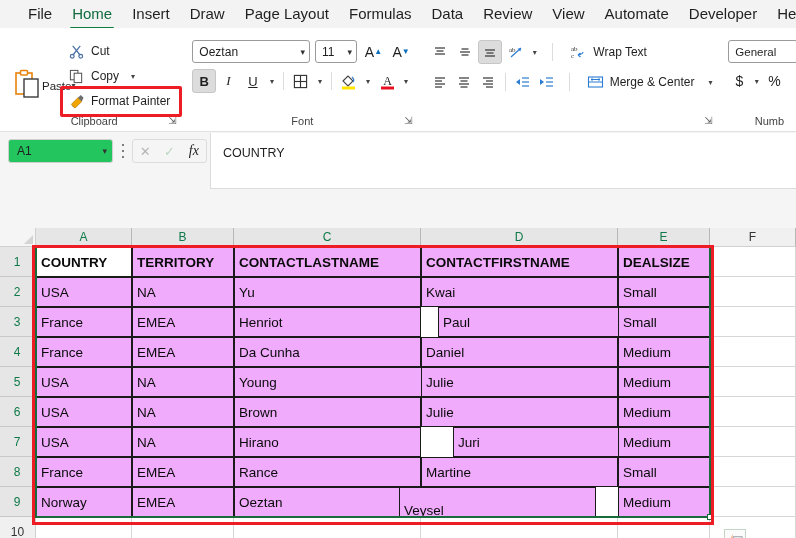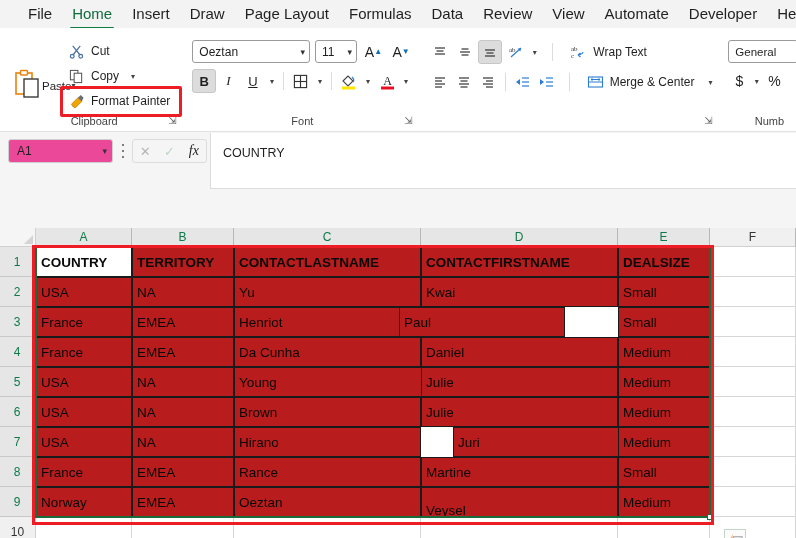--- a/index.html
+++ b/index.html
@@ -104,21 +104,21 @@
     border-radius:3px; display:flex; align-items:center; padding:0 4px 0 6px;
     font-size: 11.5px; color:#1f1f1f;
   }
   .num-row { display:flex; align-items:center; padding-top:6px; }
   .nbtn { width:22px; height:23px; display:flex; align-items:center; justify-content:center; font-size:14px; color:#1f1f1f; }
 
   
   .fbar { position: absolute; top: 133px; left: 0; width: 796px; height: 36px; background: #f5f5f5; }
   .namebox {
     position:absolute; left:8px; top:6px; width:105px; height:24px;
-    background:#ec4899; border:1px solid #cfcfcf; border-radius:3px;
+    background:#22c55e; border:1px solid #cfcfcf; border-radius:3px;
     display:flex; align-items:center; padding:0 5px 0 8px; font-size:12px; color:#1f1f1f;
   }
   .namebox .nv { flex:1; }
   .namebox .nd { font-size:9px; color:#333; }
   .kebab { position:absolute; left:119px; top:11px; width:8px; height:14px; display:flex;
            flex-direction:column; align-items:center; justify-content:space-between; }
   .kebab i { width:2px; height:2px; background:#555; border-radius:50%; display:block; }
   .fx-group {
     position:absolute; left:132px; top:6px; width:75px; height:24px;
     background:#f5f5f5; border:1px solid #dcdcdc; border-radius:3px;
@@ -147,21 +147,21 @@
   .ch.unsel { background:#f0f0f0; color:#333; border-bottom:1px solid #d0d0d0; }
   .rowhead { position:absolute; left:0; top:19px; width:36px; }
   .rh {
     position:absolute; left:0; width:36px; background:#e6e6e6;
     border-bottom:1px solid #c8c8c8; border-right:2px solid #107c41;
     font-size:12px; color:#0e7a49; display:flex; align-items:center; justify-content:center;
   }
   .rh.unsel { background:#f0f0f0; color:#333; border-right:1px solid #d0d0d0; }
   .cells { position:absolute; left:36px; top:19px; }
   .cell {
-    position:absolute; background:#b91c1c;
+    position:absolute; background:#f0abfc;
     border-right:1px solid #1a1a1a; border-bottom:1px solid #1a1a1a;
     border-top:1px solid #1a1a1a; border-left:1px solid #1a1a1a;
     font-size:13.5px; color:#0a0a0a; display:flex; align-items:center;
     padding-left:4px; white-space:nowrap; overflow:hidden;
   }
   .cell.hdr { font-weight:bold; }
   .cell.active { background:#ffffff; }
   .emptycell {
     position:absolute; background:#fff; border-right:1px solid #d6d6d6; border-bottom:1px solid #d6d6d6;
   }
@@ -523,21 +523,21 @@
         <div class="cell hdr" style="left: 385px; top: 0px; width: 197px; height: 30px;">CONTACTFIRSTNAME</div>
         <div class="cell hdr" style="left: 582px; top: 0px; width: 92px; height: 30px;">DEALSIZE</div>
         <div class="cell" style="left: 0px; top: 30px; width: 96px; height: 30px;">USA</div>
         <div class="cell" style="left: 96px; top: 30px; width: 102px; height: 30px;">NA</div>
         <div class="cell" style="left: 198px; top: 30px; width: 187px; height: 30px;">Yu</div>
         <div class="cell" style="left: 385px; top: 30px; width: 197px; height: 30px;">Kwai</div>
         <div class="cell" style="left: 582px; top: 30px; width: 92px; height: 30px;">Small</div>
         <div class="cell" style="left: 0px; top: 60px; width: 96px; height: 30px;">France</div>
         <div class="cell" style="left: 96px; top: 60px; width: 102px; height: 30px;">EMEA</div>
         <div class="cell" style="left: 198px; top: 60px; width: 187px; height: 30px;">Henriot</div>
-        <div class="cell" style="left: 363px; top: 60px; width: 166px; height: 30px;">Paul</div>
+        <div class="cell" style="left: 402px; top: 60px; width: 197px; height: 30px;">Paul</div>
         <div class="cell" style="left: 582px; top: 60px; width: 92px; height: 30px;">Small</div>
         <div class="cell" style="left: 0px; top: 90px; width: 96px; height: 30px;">France</div>
         <div class="cell" style="left: 96px; top: 90px; width: 102px; height: 30px;">EMEA</div>
         <div class="cell" style="left: 198px; top: 90px; width: 187px; height: 30px;">Da Cunha</div>
         <div class="cell" style="left: 385px; top: 90px; width: 197px; height: 30px;">Daniel</div>
         <div class="cell" style="left: 582px; top: 90px; width: 92px; height: 30px;">Medium</div>
         <div class="cell" style="left: 0px; top: 120px; width: 96px; height: 30px;">USA</div>
         <div class="cell" style="left: 96px; top: 120px; width: 102px; height: 30px;">NA</div>
         <div class="cell" style="left: 198px; top: 120px; width: 197px; height: 30px;">Young</div>
         <div class="cell" style="left: 385px; top: 120px; width: 197px; height: 30px;">Julie</div>
@@ -553,21 +553,21 @@
         <div class="cell" style="left: 385px; top: 180px; width: 197px; height: 30px; margin-left: 32px;">Juri</div>
         <div class="cell" style="left: 582px; top: 180px; width: 92px; height: 30px;">Medium</div>
         <div class="cell" style="left: 0px; top: 210px; width: 96px; height: 30px;">France</div>
         <div class="cell" style="left: 96px; top: 210px; width: 102px; height: 30px;">EMEA</div>
         <div class="cell" style="left: 198px; top: 210px; width: 187px; height: 30px;">Rance</div>
         <div class="cell" style="left: 385px; top: 210px; width: 197px; height: 30px;">Martine</div>
         <div class="cell" style="left: 582px; top: 210px; width: 92px; height: 30px;">Small</div>
         <div class="cell" style="left: 0px; top: 240px; width: 96px; height: 30px;">Norway</div>
         <div class="cell" style="left: 96px; top: 240px; width: 102px; height: 30px;">EMEA</div>
         <div class="cell" style="left: 198px; top: 240px; width: 187px; height: 30px;">Oeztan</div>
-        <div class="cell" style="left: 385px; top: 240px; width: 197px; height: 46px;">Veysel</div>
+        <div class="cell" style="left: 363px; top: 240px; width: 197px; height: 46px;">Veysel</div>
         <div class="cell" style="left: 582px; top: 240px; width: 92px; height: 30px;">Medium</div>
         <div class="emptycell" style="left: 674px; top: 0px; width: 86px; height: 30px;"></div>
         <div class="emptycell" style="left: 674px; top: 30px; width: 86px; height: 30px;"></div>
         <div class="emptycell" style="left: 674px; top: 60px; width: 86px; height: 30px;"></div>
         <div class="emptycell" style="left: 674px; top: 90px; width: 86px; height: 30px;"></div>
         <div class="emptycell" style="left: 674px; top: 120px; width: 86px; height: 30px;"></div>
         <div class="emptycell" style="left: 674px; top: 150px; width: 86px; height: 30px;"></div>
         <div class="emptycell" style="left: 674px; top: 180px; width: 86px; height: 30px;"></div>
         <div class="emptycell" style="left: 674px; top: 210px; width: 86px; height: 30px;"></div>
         <div class="emptycell" style="left: 674px; top: 240px; width: 86px; height: 30px;"></div>

